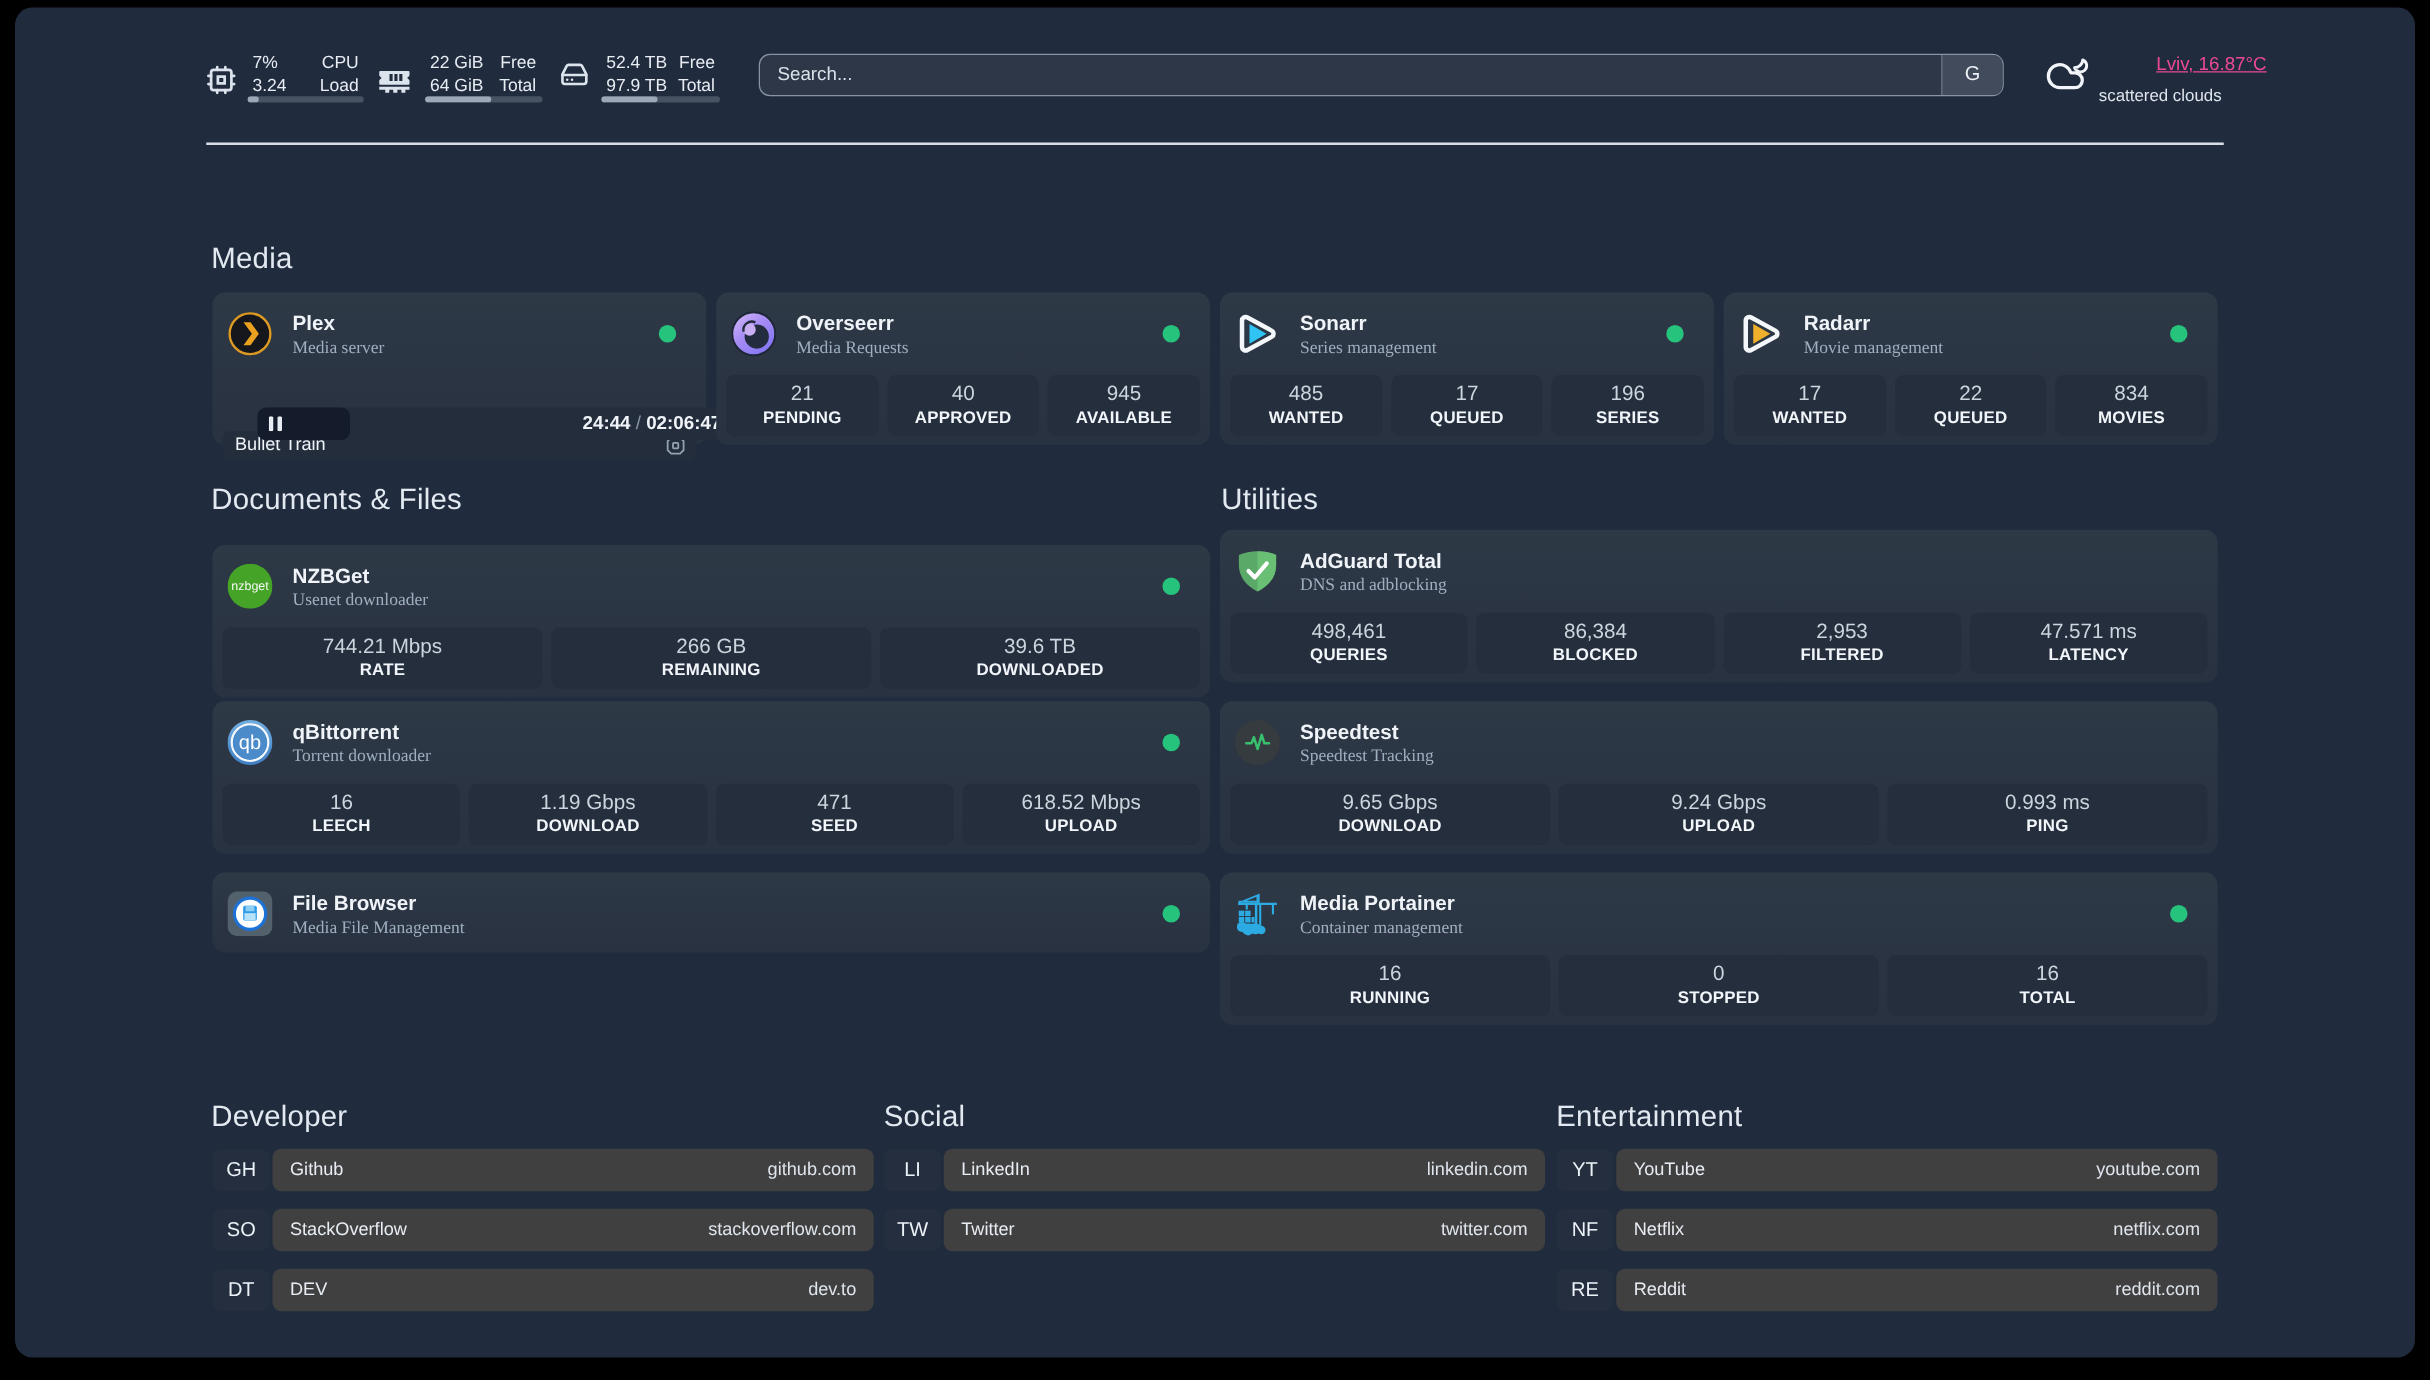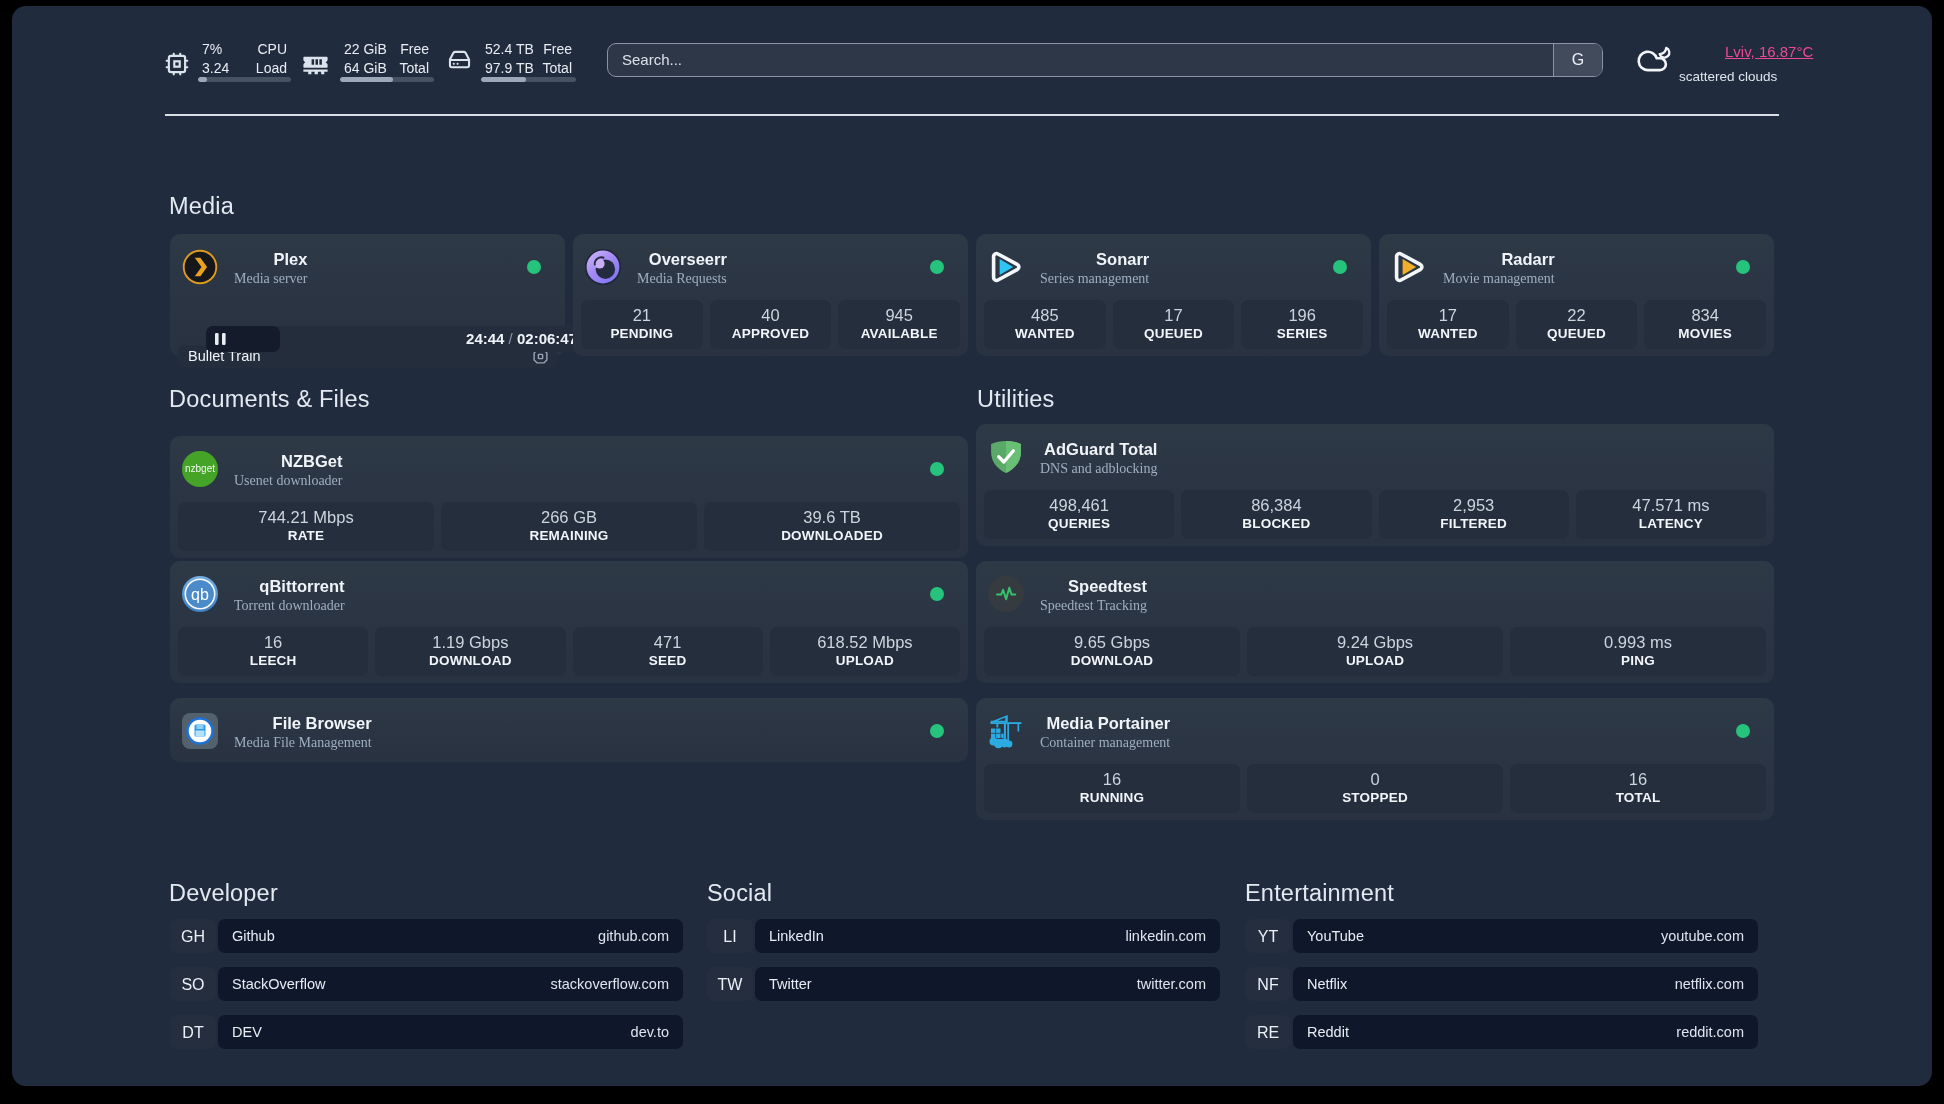--- a/index.html
+++ b/index.html
@@ -13,40 +13,40 @@
 .sysbar>i{position:absolute;left:0;top:0;bottom:0;border-radius:3px;background:#9ca8b8;}
 .search{position:absolute;left:595px;top:37px;width:996px;height:34px;border:1.5px solid #8a93a3;border-radius:9px;background:#2d3748;box-sizing:border-box;}
 .search .ph{position:absolute;left:14px;top:7px;font-size:15px;color:#dbe1e9;}
 .search .g{position:absolute;right:0;top:0;bottom:0;width:48px;background:#414b5c;border-left:1.5px solid #8a93a3;border-radius:0 7px 7px 0;color:#eef2f7;font-size:16px;text-align:center;line-height:31px;}
 .weather1{position:absolute;left:1713px;top:37px;font-size:15px;color:#ec4899;text-decoration:underline;}
 .weather2{position:absolute;left:1667px;top:63px;font-size:13.5px;color:#dfe5ec;}
 .sep{position:absolute;left:153px;top:108px;width:1614px;height:2px;background:#d9dee5;}
 
 .h2{position:absolute;font-size:23.5px;color:#e3e9f1;letter-spacing:.2px;}
 .card{position:absolute;background:linear-gradient(180deg,#2e3946 0%,#2a3443 55%,#283241 100%);border-radius:10px;}
-.hdr{position:absolute;left:12px;top:14px;right:12px;height:40px;text-align:right;}
+.hdr{position:absolute;left:12px;top:14px;right:12px;height:40px;}
 .icon36{position:absolute;left:0;top:1px;width:36px;height:36px;}
 .ht{position:absolute;left:52px;top:0;}
 .t{font-size:16.5px;font-weight:700;color:#f0f4f9;line-height:19px;padding-top:2px;}
 .s{font-size:14px;color:#9fafc0;line-height:17px;margin-top:1px;font-family:Liberation Serif, serif;}
 .dot{position:absolute;width:14px;height:14px;border-radius:50%;background:#26c37d;right:12px;top:12px;}
 .stats{position:absolute;left:8px;right:8px;bottom:7px;height:49px;display:flex;gap:7px;}
 .sb{flex:1;background:#242e3d;border-radius:7px;text-align:center;padding-top:4px;box-sizing:border-box;}
 .n{font-size:16.5px;color:#ccd4dd;line-height:19px;padding-top:2px;}
 .l{font-size:13.5px;font-weight:700;color:#f2f6fa;line-height:17px;letter-spacing:.2px;}
 
 .prow1{position:absolute;left:8px;top:65px;width:379px;height:23px;background:#232d3c;border-radius:6px;margin-top:46px;}
 .prow1 .bt{position:absolute;left:10px;top:3px;font-size:14.5px;color:#f0f4f9;}
 .prow2{position:absolute;left:8px;top:92px;width:379px;height:26px;background:#232d3c;border-radius:7px;margin-left:28px;}
 .ppill{position:absolute;left:0;top:0;width:74px;height:26px;background:#141c2b;border-radius:7px;}
 .ptime{position:absolute;right:8px;top:4px;font-size:15px;font-weight:700;color:#f0f4f9;}
 
 .bmrow{position:absolute;height:34px;}
 .chip{position:absolute;left:0;top:0;width:46px;height:34px;background:#242e3e;border-radius:7px;color:#ecf1f7;font-size:16px;text-align:center;line-height:35px;}
-.bmbar{position:absolute;left:48px;right:16px;top:0;height:34px;background:#0f172a;border-radius:7px;}
+.bmbar{position:absolute;left:48px;right:0;top:0;height:34px;background:#404040;border-radius:7px;}
 .bmname{position:absolute;left:14px;top:9px;font-size:14.5px;color:#e8edf4;}
 .bmurl{position:absolute;right:14px;top:9px;font-size:14.5px;color:#dfe5ed;}
 </style>
 </head>
 <body>
 <div class="page">
 
   <svg class="sysicon" style="left:152px;top:45px" width="26" height="26" viewBox="0 0 24 24" fill="none" stroke="currentColor" stroke-width="2" stroke-linecap="round">
       <rect x="4.5" y="4.5" width="15" height="15" rx="2"></rect>
       <rect x="9.5" y="9.5" width="5" height="5"></rect>

